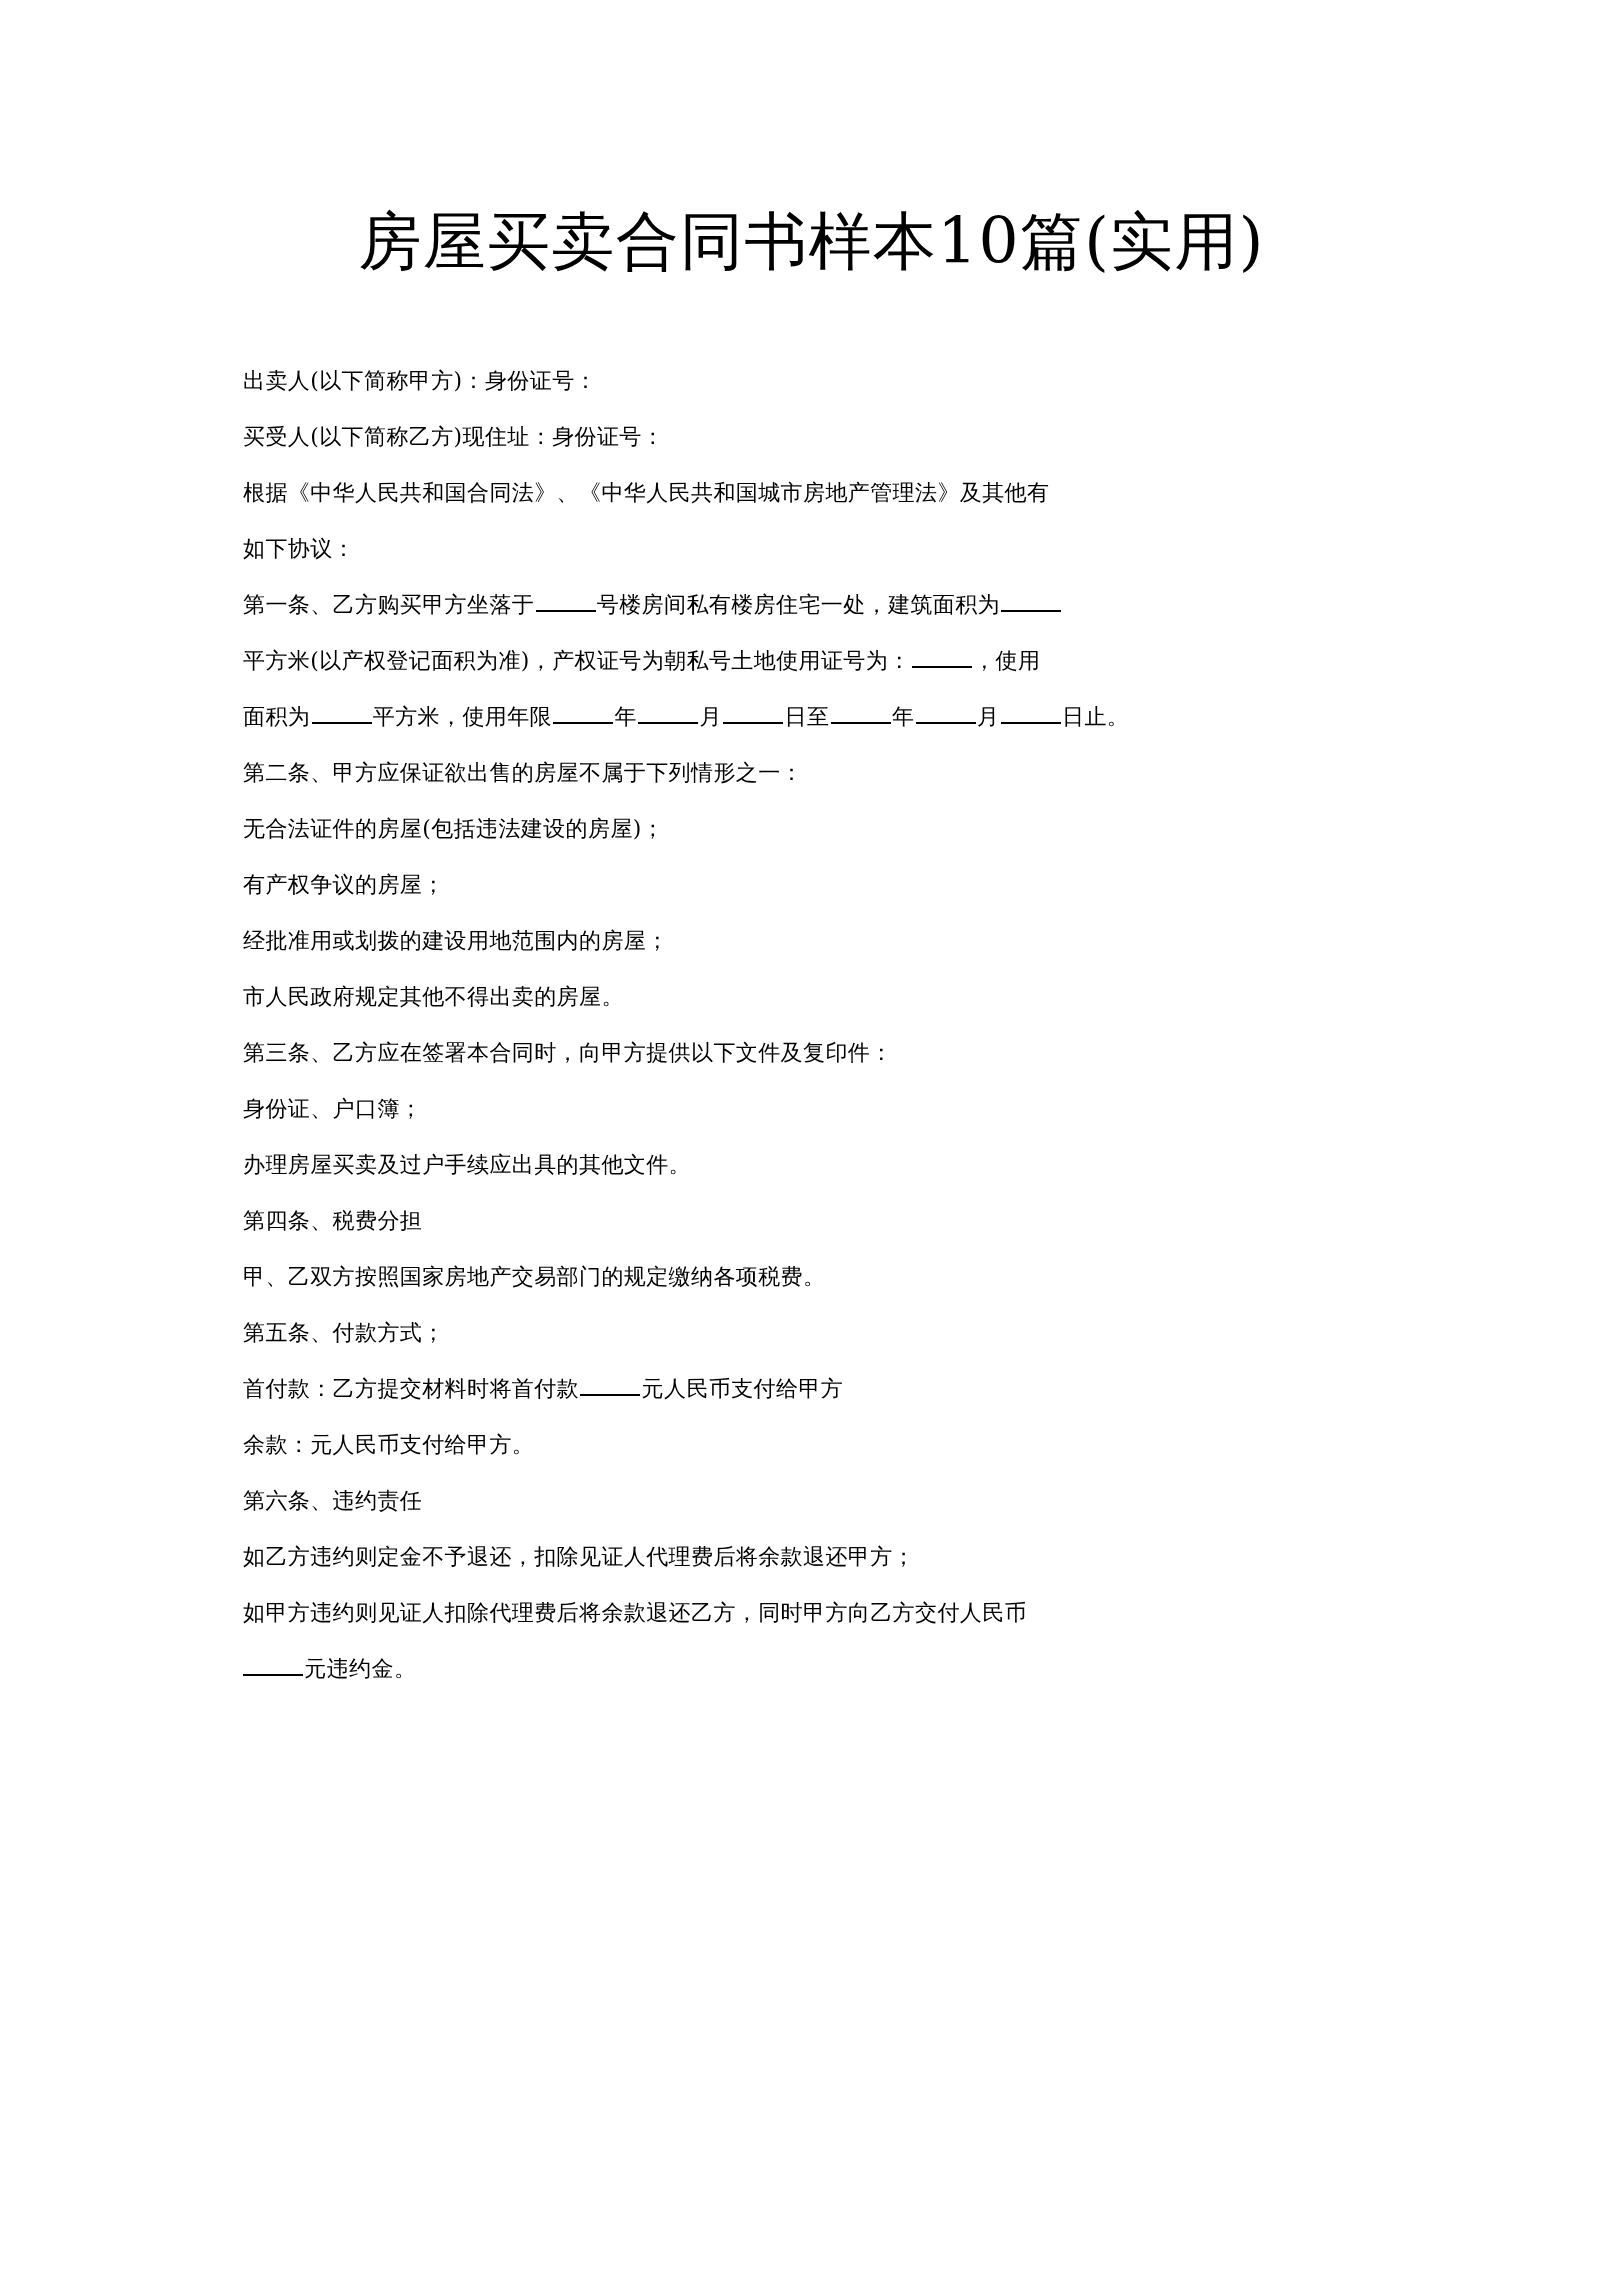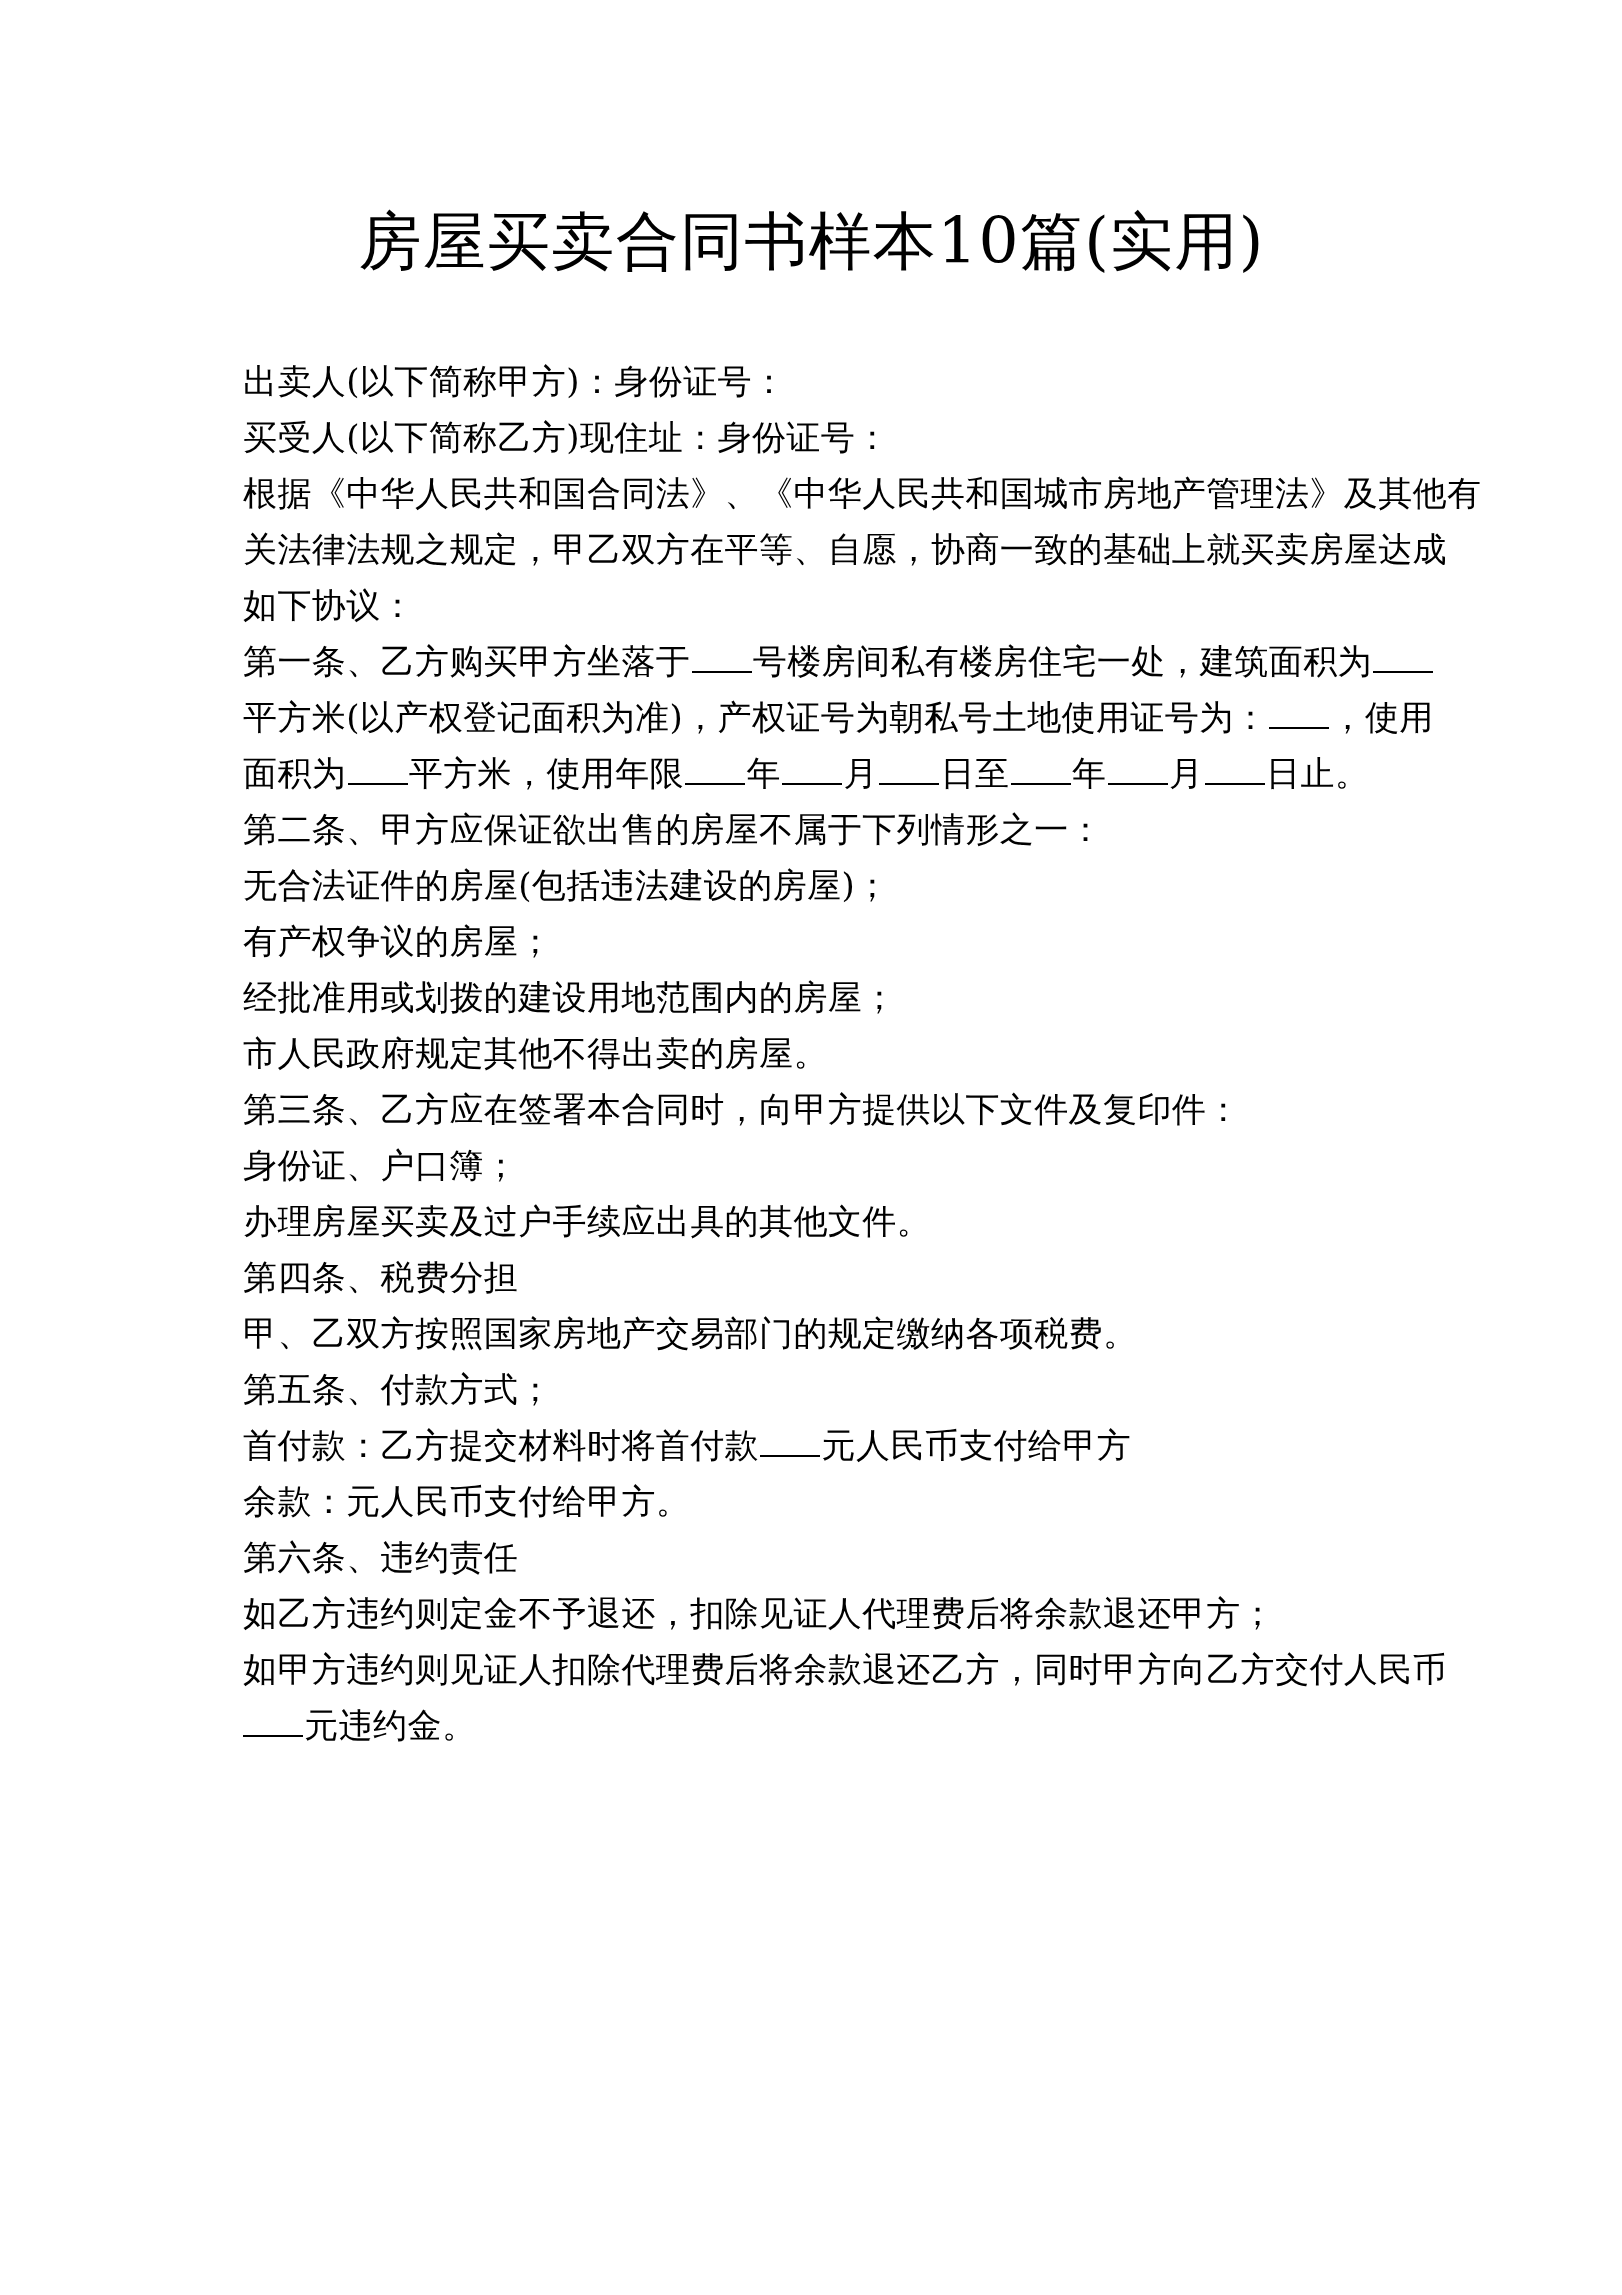--- a/index.html
+++ b/index.html
@@ -2,36 +2,35 @@
 <html style="font-size:10.5px"><head>
 <meta charset="utf-8">
 <style>
   html, body { margin: 0; padding: 0; background: #ffffff; }
   body { width: 1623px; height: 2295px; position: relative; overflow: hidden;
          font-family: "DejaVu Serif", "Liberation Serif", serif; color: #000; }
   .page { position: absolute; left: 0; top: 0; width: 1623px; height: 1671px; background: #fff; }
   .title { position: absolute; left: 0; top: 196px; width: 1623px; text-align: center;
            font-size: 63px; line-height: 92px; letter-spacing: 1.3px; }
   .body { position: absolute; left: 243px; top: 353px; width: 1142px; }
-  .line { font-size: 34px; line-height: 56px; height: 56px; white-space: nowrap;
+  .line { font-size: 22px; line-height: 56px; height: 56px; white-space: nowrap;
           overflow: visible; letter-spacing: 0.4px; }
   .blank { display: inline-block; border-bottom: 2px solid #000; height: 0.9em; vertical-align: baseline; margin: 0 1.3px; }
   .blank.w4 { width: 60px; }
 </style>
 </head>
 <body>
 
 <div class="page">
   <div class="title">房屋买卖合同书样本10篇(实用)</div>
 
   <div class="body">
     <div class="line"><span>出卖人(以下简称甲方)：身份证号：</span></div>
     <div class="line"><span>买受人(以下简称乙方)现住址：身份证号：</span></div>
     <div class="line"><span>根据《中华人民共和国合同法》、《中华人民共和国城市房地产管理法》及其他有</span></div>
-    <div class="line"><span>关法律法规之规定，甲乙双方在平等、自愿，协商一致的基础上就买卖房屋达成</span></div>
     <div class="line"><span>如下协议：</span></div>
 
     <div class="line">
       <span>第一条、乙方购买甲方坐落于</span><span class="blank w4"></span><span>号楼房间私有楼房住宅一处，建筑面积为</span><span class="blank w4"></span>
     </div>
     <div class="line">
       <span>平方米(以产权登记面积为准)，产权证号为朝私号土地使用证号为：</span><span class="blank w4"></span><span>，使用</span>
     </div>
     <div class="line">
       <span>面积为</span><span class="blank w4"></span><span>平方米，使用年限</span><span class="blank w4"></span><span>年</span><span class="blank w4"></span><span>月</span><span class="blank w4"></span><span>日至</span><span class="blank w4"></span><span>年</span><span class="blank w4"></span><span>月</span><span class="blank w4"></span><span>日止。</span>

